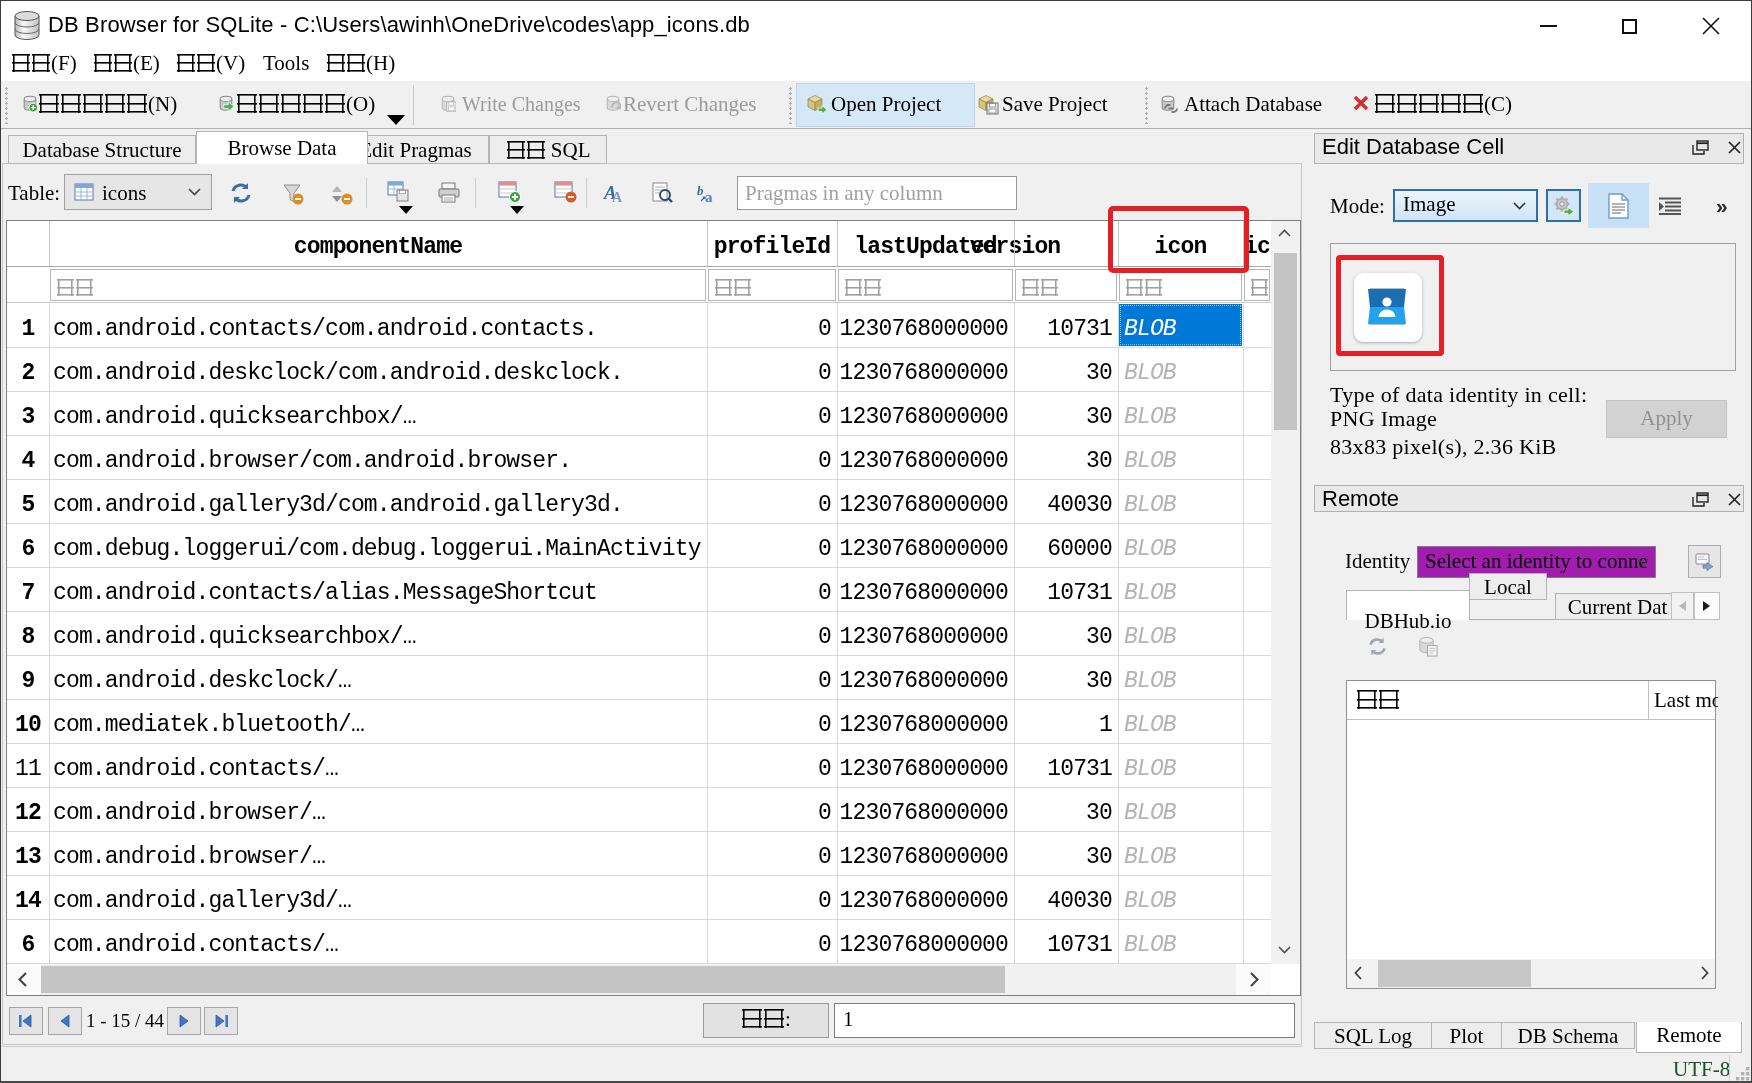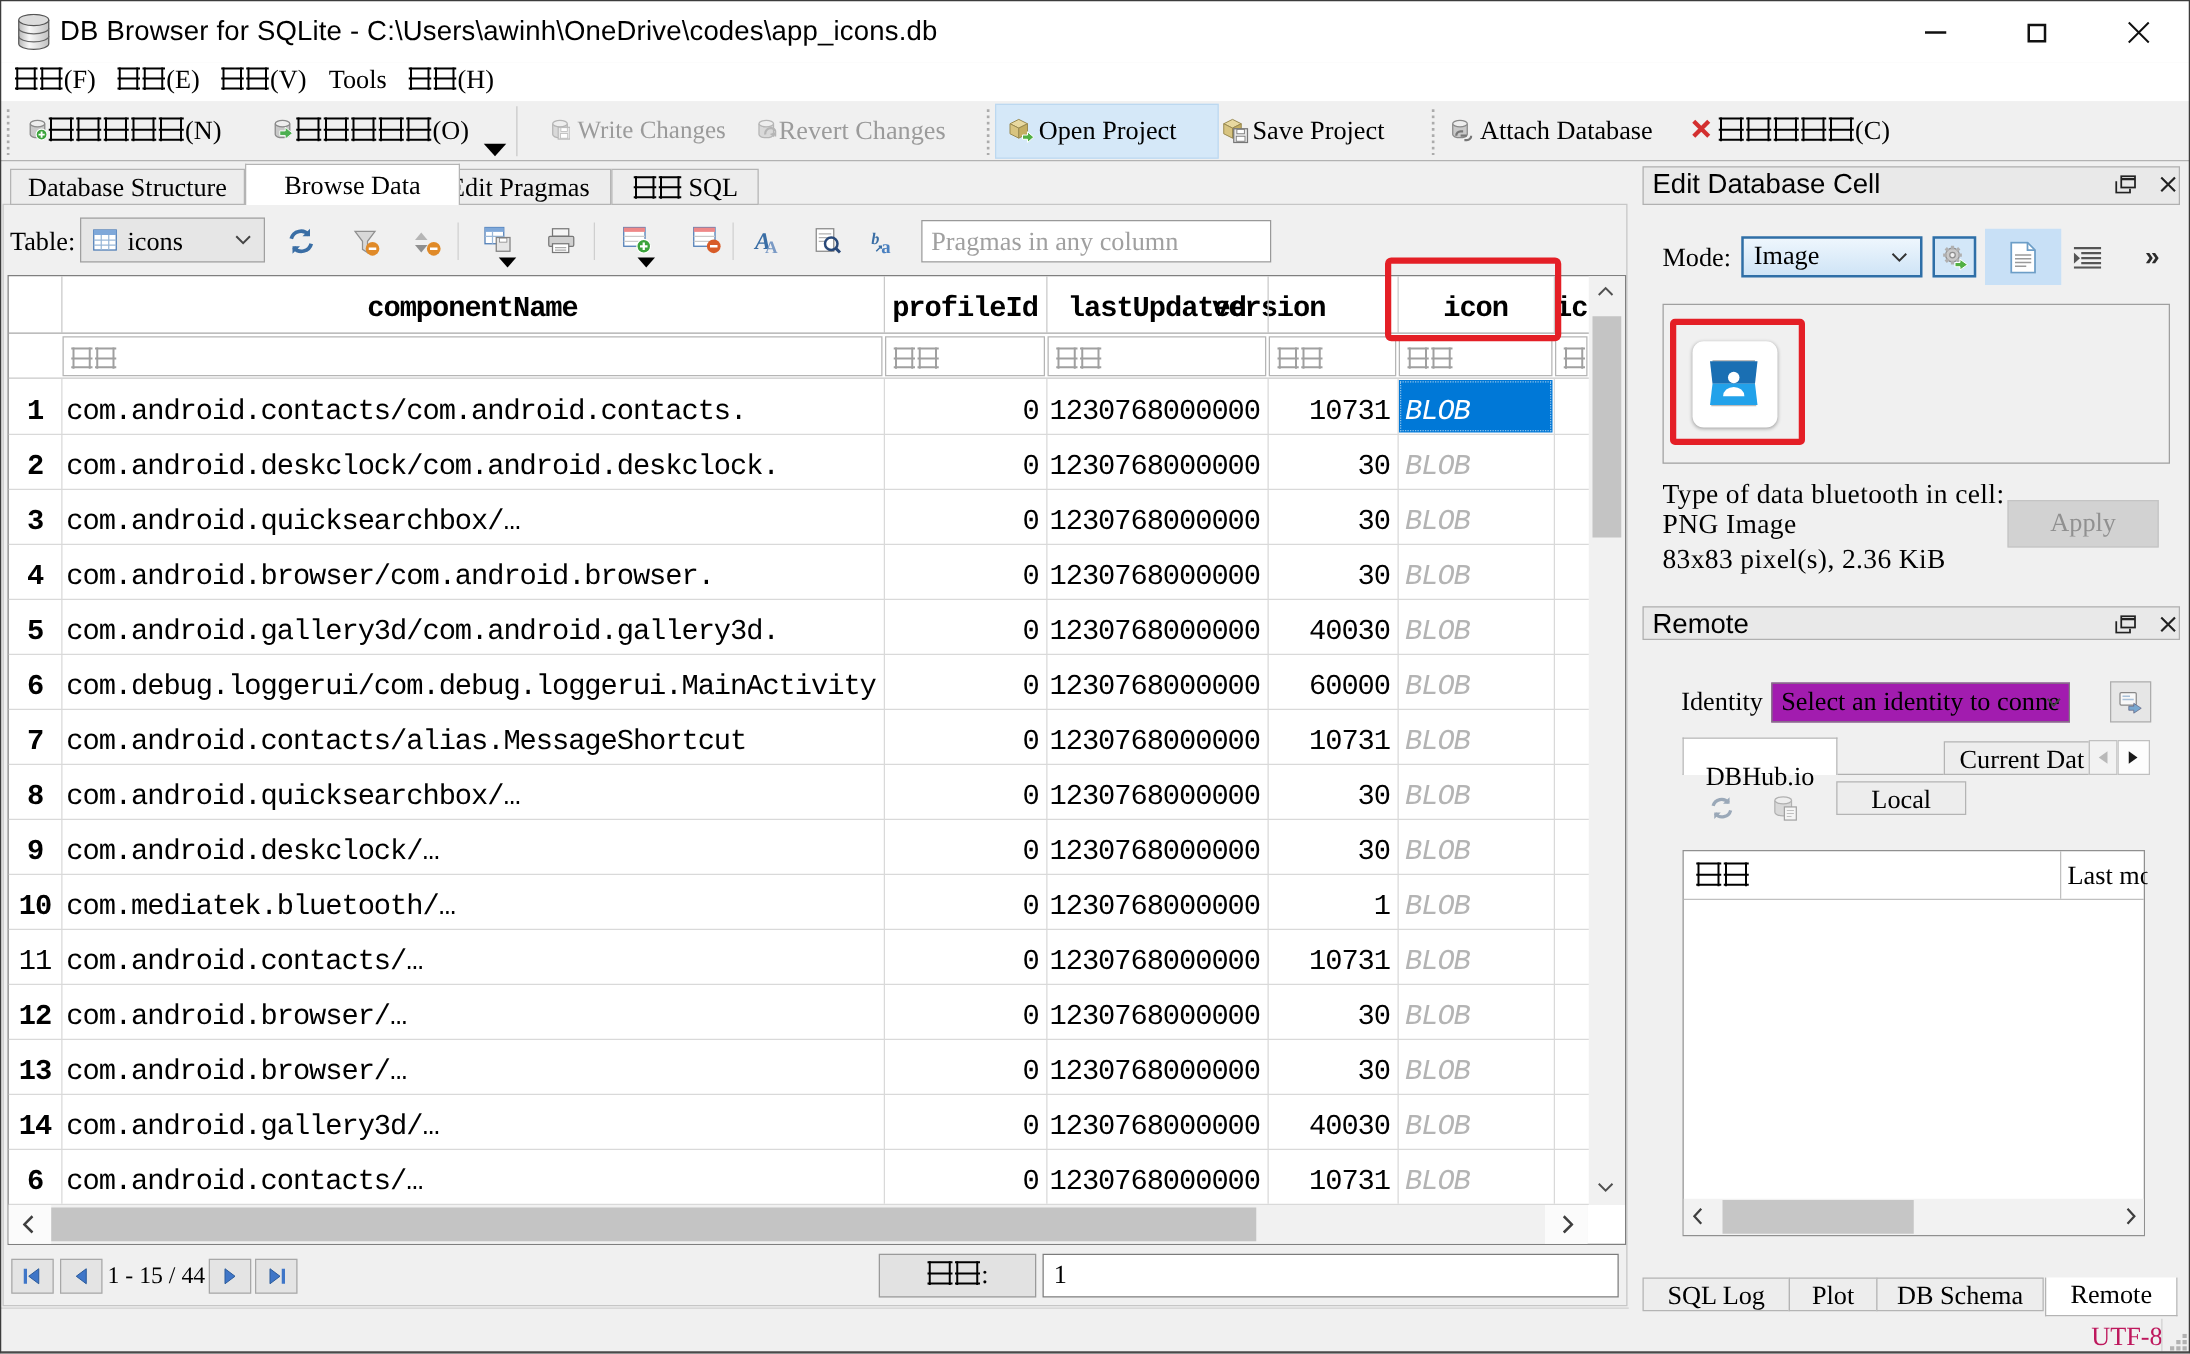--- a/index.html
+++ b/index.html
@@ -428,21 +428,21 @@
 <div class="a" style="left:1354px;top:273px;width:68px;height:69px;background:#fff;border-radius:9px;box-shadow:0 1px 3px rgba(0,0,0,0.3)"></div>
 <svg class="a" style="left:1366px;top:286px" width="42" height="42" viewBox="0 0 42 42">
 <path d="M4 2 h34 v3 h-34 z" fill="#9e9e9e" opacity="0.7"></path>
 <path d="M3 39 h36 v-3 h-36 z" fill="#9e9e9e" opacity="0.7"></path>
 <path d="M2 3 h38 l-2 18 h-34 z" fill="#1a6fb3"></path>
 <path d="M4 21 h34 l2 17 h-38 z" fill="#22a2ea"></path>
 <circle cx="21" cy="16" r="4.6" fill="#fff"></circle>
 <path d="M12.5 31 a8.5 7.5 0 0 1 17 0 z" fill="#fff"></path>
 </svg>
 <div class="a" style="left:1336px;top:255px;width:108px;height:101px;border:5px solid #e41f26;border-radius:4px;z-index:5"></div>
-<div class="a" style="left:1330px;top:382px;font-size:22px;letter-spacing:0.3px">Type of data bluetooth in cell:</div>
+<div class="a" style="left:1330px;top:382px;font-size:22px;letter-spacing:0.3px">Type of data identity in cell:</div>
 <div class="a" style="left:1330px;top:406px;font-size:22px;letter-spacing:0.3px">PNG Image</div>
 <div class="a" style="left:1330px;top:434px;font-size:22px;letter-spacing:0.3px">83x83 pixel(s), 2.36 KiB</div>
 <div class="a" style="left:1606px;top:400px;width:121px;height:38px;background:#d2d2d2;border:1px solid #c4c4c4;text-align:center;padding-top:5px;color:#909090">Apply</div>
 <div class="a" style="left:1314px;top:485px;width:430px;height:27px;background:#e9e9e9;border:1px solid #b0b0b0"></div>
 <div class="a sans" style="left:1322px;top:486px;font-size:22px">Remote</div>
 <svg class="a" style="left:1692px;top:492px" width="17" height="15" viewBox="0 0 17 15">
 <rect x="5" y="1" width="11" height="9" fill="none" stroke="#222" stroke-width="1.4"></rect>
     <path d="M5 3.2 h11" stroke="#222" stroke-width="1.8"></path>
 <path d="M1 5 v9 h11 v-3" fill="none" stroke="#222" stroke-width="1.4"></path>
   </svg>
@@ -456,21 +456,21 @@
 <svg class="a" style="left:1637px;top:558px" width="12" height="8" viewBox="0 0 12 8">
     <path d="M1 1 l5 5.5 L11 1" fill="none" stroke="#444" stroke-width="1.5"></path>
   </svg>
 <div class="a" style="left:1688px;top:545px;width:33px;height:33px;background:#e6e6e6;border:1px solid #adadad"></div>
 <svg class="a" style="left:1695px;top:552px" width="20" height="19" viewBox="0 0 20 19">
 <rect x="1" y="2" width="13" height="10" rx="1" fill="#f8f8f8" stroke="#888"></rect>
 <path d="M3 5 h6 M3 7.5 h9" stroke="#a8c0d8" stroke-width="1.2"></path>
 <path d="M8 13 h4 v-2.4 l6 4 -6 4 v-2.4 h-4 z" fill="#79a8d0" stroke="#557" stroke-width="0.5"></path>
 </svg>
 <div class="a" style="left:1346px;top:619px;width:373px;height:1px;background:#b0b0b0"></div>
-<div class="a tab" style="left:1469px;top:625px;width:104px;height:27px;padding-top:1px">Local</div>
+<div class="a tab" style="left:1469px;top:573px;width:78px;height:27px;padding-top:1px">Local</div>
 <div class="a tab" style="left:1555px;top:593px;width:117px;height:27px;padding-top:1px;overflow:hidden;white-space:nowrap;text-indent:8px">Current Dat</div>
 <div class="a tab tabact" style="left:1346px;top:590px;width:124px;height:30px;padding-top:18px;z-index:2">DBHub.io</div>
 <div class="a" style="left:1671px;top:592px;width:23px;height:28px;background:#f2f2f2;border:1px solid #c0c0c0"></div>
 <svg class="a" style="left:1677px;top:600px" width="10" height="12" viewBox="0 0 10 12">
     <path d="M9 1 L2 6 L9 11 z" fill="#b9b9b9"></path>
   </svg>
 <div class="a" style="left:1694px;top:592px;width:26px;height:28px;background:#fdfdfd;border:1px solid #c0c0c0"></div>
 <svg class="a" style="left:1702px;top:600px" width="10" height="12" viewBox="0 0 10 12">
     <path d="M1 1 L8 6 L1 11 z" fill="#1a1a1a"></path>
   </svg>
@@ -496,21 +496,21 @@
     <path d="M7 1 L1.5 7 L7 13" fill="none" stroke="#3f3f3f" stroke-width="1.8"></path>
   </svg>
 <div class="a" style="left:1378px;top:960px;width:153px;height:27px;background:#c6c6c6"></div>
 <svg class="a" style="left:1701px;top:966px" width="8" height="14" viewBox="0 0 8 14">
     <path d="M1 1 L6.5 7 L1 13" fill="none" stroke="#3f3f3f" stroke-width="1.8"></path>
   </svg>
 <div class="a tab" style="left:1314px;top:1022px;width:118px;height:27px;padding-top:1px">SQL Log</div>
 <div class="a tab" style="left:1431px;top:1022px;width:71px;height:27px;padding-top:1px">Plot</div>
 <div class="a tab" style="left:1501px;top:1022px;width:134px;height:27px;padding-top:1px">DB Schema</div>
 <div class="a" style="left:1636px;top:1022px;width:106px;height:31px;background:#fff;border:1px solid #b4b4b4;border-top:none;text-align:center;padding-top:1px;z-index:2">Remote</div>
-<div class="a" style="left:1673px;top:1057px;color:#be185d">UTF-8</div>
+<div class="a" style="left:1673px;top:1057px;color:#14532d">UTF-8</div>
 <div class="a" style="left:1729px;top:1055px;width:1px;height:26px;background:#cfcfcf"></div>
 <svg class="a" style="left:1736px;top:1067px" width="14" height="14" viewBox="0 0 14 14">
     <rect x="10" y="0" width="3.4" height="3.4" fill="#b2b2b2"></rect>
     <rect x="5" y="5" width="3.4" height="3.4" fill="#b2b2b2"></rect>
     <rect x="10" y="5" width="3.4" height="3.4" fill="#b2b2b2"></rect>
     <rect x="0" y="10" width="3.4" height="3.4" fill="#b2b2b2"></rect>
     <rect x="5" y="10" width="3.4" height="3.4" fill="#b2b2b2"></rect>
     <rect x="10" y="10" width="3.4" height="3.4" fill="#b2b2b2"></rect>
   </svg>
 <div class="a" style="left:0;top:0;width:1752px;height:1083px;border:1px solid #3c3c3c;border-bottom:2px solid #4a4a4a;pointer-events:none;z-index:9"></div>

